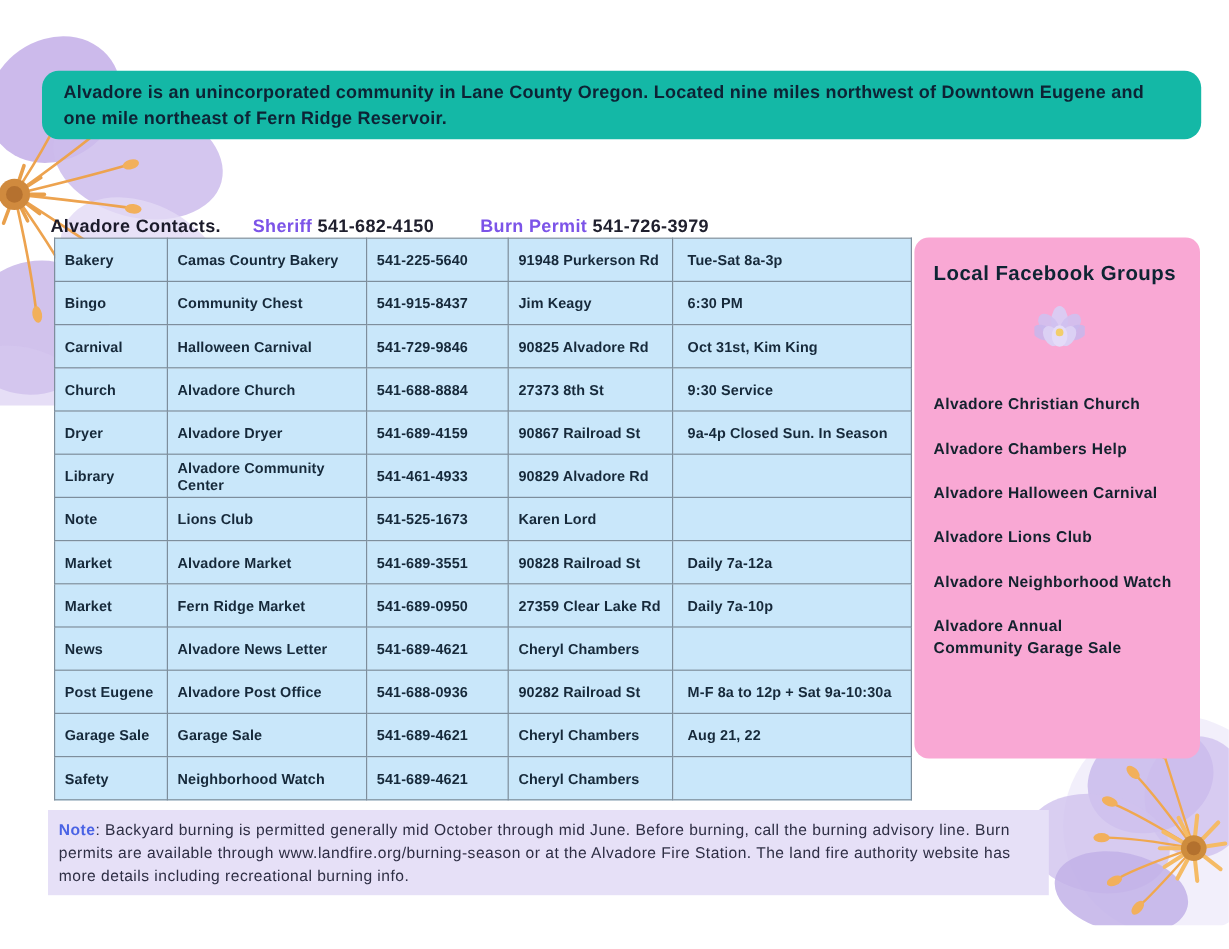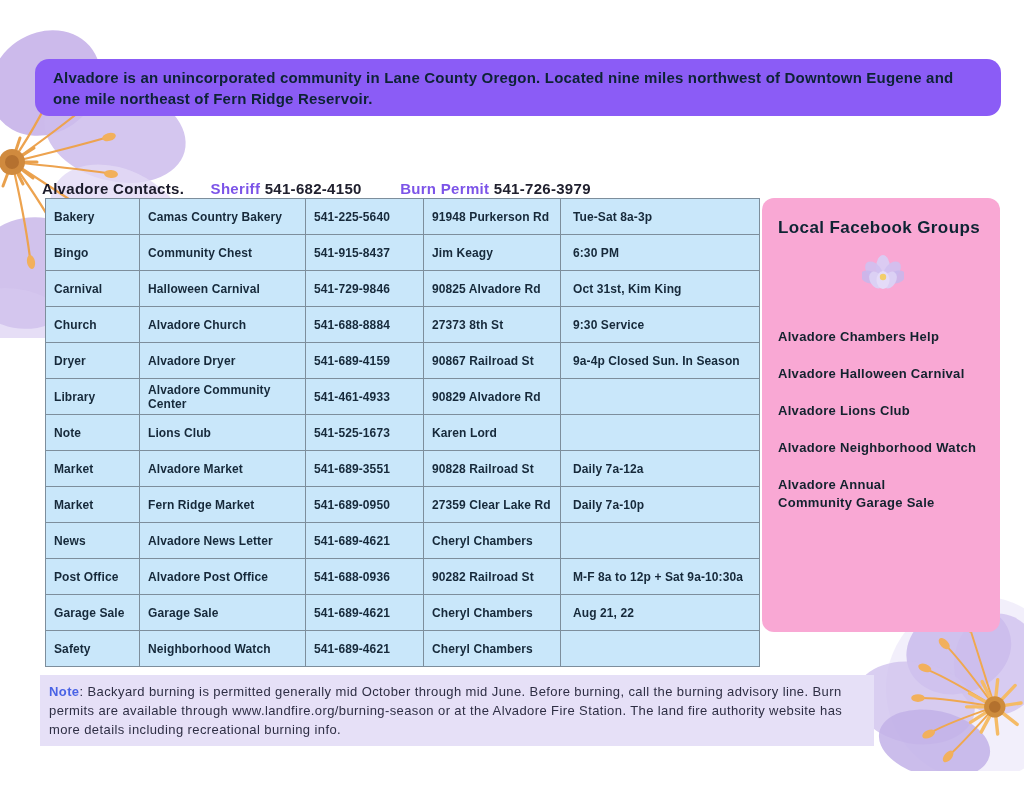--- a/index.html
+++ b/index.html
@@ -8,21 +8,21 @@
     background:#ffffff;
     font-family:"Liberation Sans", sans-serif;
   }
   .layer{position:absolute;}
   
   .flower-tl{left:-15px;top:28px;width:230px;height:310px;z-index:0;}
   .flower-br{left:842px;top:596px;width:185px;height:175px;z-index:0;}
   
   .banner{
     left:35px;top:59px;width:966px;height:57px;z-index:2;
-    background:#8b5cf6;border-radius:14px;box-sizing:border-box;
+    background:#14b8a6;border-radius:14px;box-sizing:border-box;
     padding:8px 25px 8px 18px;
     font-size:15px;font-weight:bold;color:#0D2335;
     line-height:21px;letter-spacing:0.2px;
   }
   
   .contacts{
     left:42px;top:162px;z-index:2;font-size:15px;font-weight:bold;
     color:#1B1B2A;letter-spacing:0.3px;white-space:nowrap;margin-top:18px;
   }
   .contacts .gap1{display:inline-block;width:22px;}
@@ -226,21 +226,21 @@
           <td class="col-hours">Daily 7a-10p</td>
         </tr>
         <tr>
           <td class="col-category">News</td>
           <td class="col-name">Alvadore News Letter</td>
           <td class="col-phone">541-689-4621</td>
           <td class="col-contact">Cheryl Chambers</td>
           <td class="col-hours"></td>
         </tr>
         <tr>
-          <td class="col-category">Post Office</td>
+          <td class="col-category">Post Eugene</td>
           <td class="col-name">Alvadore Post Office</td>
           <td class="col-phone">541-688-0936</td>
           <td class="col-contact">90282 Railroad St</td>
           <td class="col-hours">M-F 8a to 12p + Sat 9a-10:30a</td>
         </tr>
         <tr>
           <td class="col-category">Garage Sale</td>
           <td class="col-name">Garage Sale</td>
           <td class="col-phone">541-689-4621</td>
           <td class="col-contact">Cheryl Chambers</td>
@@ -266,20 +266,21 @@
       <ellipse cx="30" cy="21" rx="7" ry="11" transform="rotate(40 30 21)" fill="#CFC0EF" opacity="0.9"></ellipse>
       <ellipse cx="7" cy="27" rx="6" ry="9" transform="rotate(-70 7 27)" fill="#C7B7EC" opacity="0.85"></ellipse>
       <ellipse cx="35" cy="27" rx="6" ry="9" transform="rotate(70 35 27)" fill="#C7B7EC" opacity="0.85"></ellipse>
       <ellipse cx="14" cy="30" rx="6" ry="9" transform="rotate(-30 14 30)" fill="#DBD0F4"></ellipse>
       <ellipse cx="28" cy="30" rx="6" ry="9" transform="rotate(30 28 30)" fill="#DBD0F4"></ellipse>
       <ellipse cx="21" cy="30" rx="6.5" ry="9" fill="#E4DBF8"></ellipse>
       <circle cx="21" cy="27" r="3.2" fill="#F2CE6B"></circle>
     </svg>
   </div>
   <div>
+      <div class="group-item">Alvadore Christian Church</div>
       <div class="group-item">Alvadore Chambers Help</div>
       <div class="group-item">Alvadore Halloween Carnival</div>
       <div class="group-item">Alvadore Lions Club</div>
       <div class="group-item">Alvadore Neighborhood Watch</div>
       <div class="group-item">Alvadore Annual
 Community Garage Sale</div>
     </div>
 </div>
 
 <div class="layer note">

